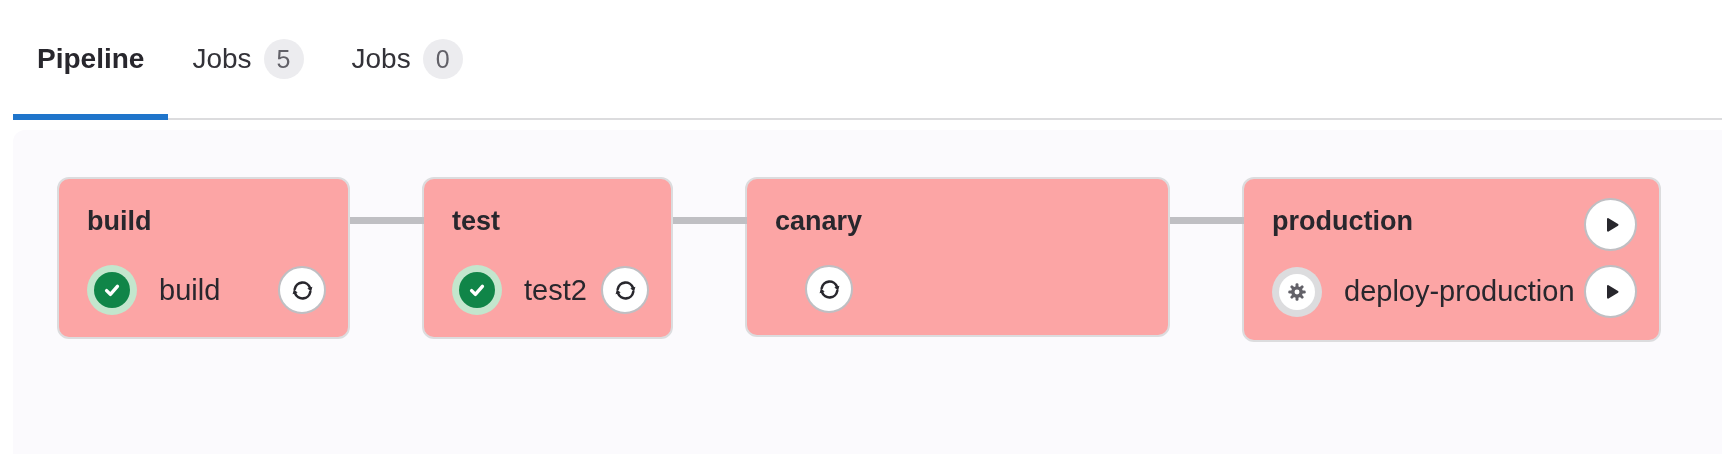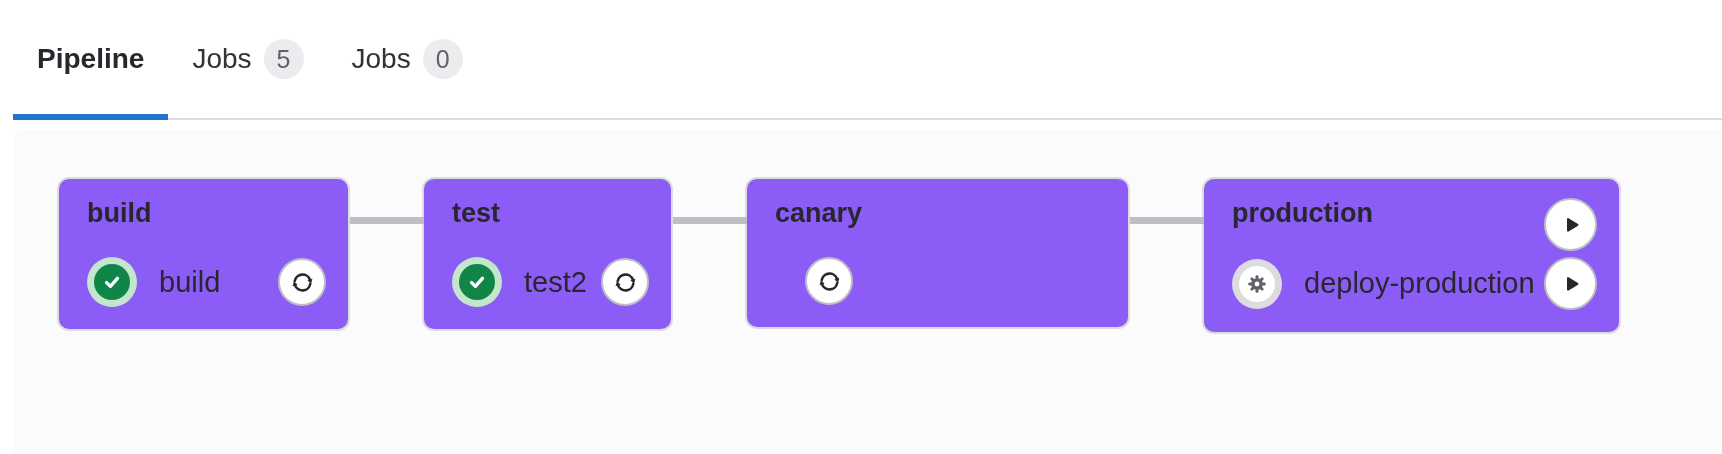--- a/index.html
+++ b/index.html
@@ -17,25 +17,25 @@
   .tab-badge { background: var(--badge-bg, #ececef); color: #626168; border-radius: 20px;
     height: 40px; min-width: 40px; padding: 0 12px; display: inline-flex; align-items: center;
     justify-content: center; font-size: 25px; font-weight: 400; margin-left: 12px; }
 
   
   .pipeline-canvas { position: absolute; left: 13px; top: 130px; right: -24px; height: 360px;
     background: var(--canvas-bg, #fbfafd); border-radius: 12px; }
   .stages { position: relative; display: flex; align-items: flex-start; gap: 72px;
     padding: 47px 40px 40px 44px; }
 
-  .stage-card { position: relative; background: #8b5cf6; border: 2px solid var(--card-border, #dcdcde);
-    border-radius: 12px; padding: 8px 22px 22px 28px; }
+  .stage-card { position: relative; background: #fca5a5; border: 2px solid var(--card-border, #dcdcde);
+    border-radius: 12px; padding: 16px 22px 22px 28px; }
   .stage-card:nth-child(1) { width: 293px; }
   .stage-card:nth-child(2) { width: 251px; }
-  .stage-card:nth-child(3) { width: 385px; }
+  .stage-card:nth-child(3) { width: 425px; }
   .stage-card:nth-child(4) { width: 419px; }
 
   .connector { position: absolute; left: -74px; top: 38px; width: 74px; height: 7px;
     background: var(--connector, #bfbfc3); }
 
   .stage-header { height: 52px; display: flex; align-items: center; }
   .stage-name { font-size: 27px; font-weight: 700; color: #28272d; }
 
   .job-row { display: flex; align-items: center; margin-top: 18px; }
   .job-row + .job-row { margin-top: 38px; }

